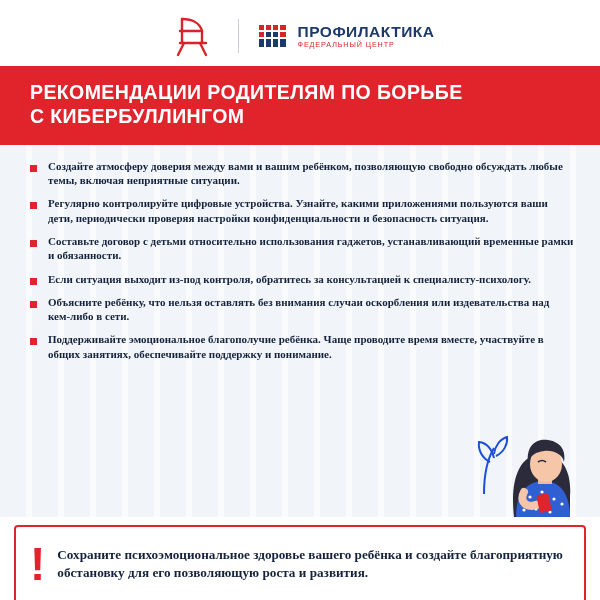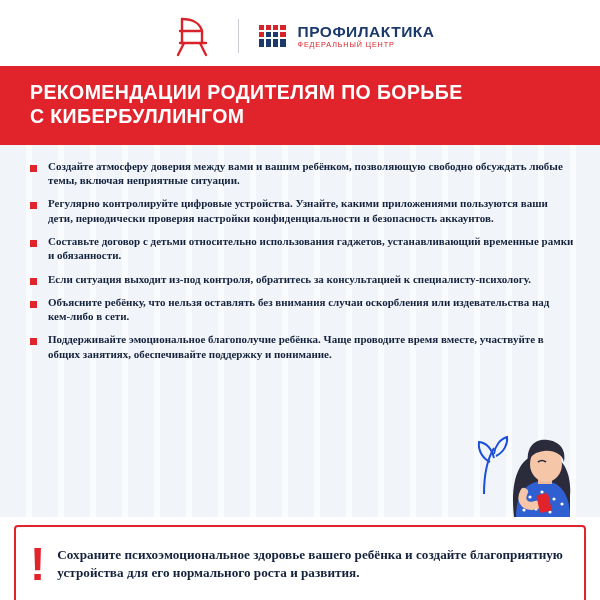--- a/index.html
+++ b/index.html
@@ -233,21 +233,21 @@
 
   <div class="title-band">
     <div class="t1">РЕКОМЕНДАЦИИ РОДИТЕЛЯМ ПО БОРЬБЕ</div>
     <div class="t2">С КИБЕРБУЛЛИНГОМ</div>
   </div>
 
   <div class="body-area">
     <div class="stripes"></div>
     <ul class="tips">
       <li>Создайте атмосферу доверия между вами и вашим ребёнком, позволяющую свободно обсуждать любые темы, включая неприятные ситуации.</li>
-      <li>Регулярно контролируйте цифровые устройства. Узнайте, какими приложениями пользуются ваши дети, периодически проверяя настройки конфиденциальности и безопасность аккаунтов.</li>
+      <li>Регулярно контролируйте цифровые устройства. Узнайте, какими приложениями пользуются ваши дети, периодически проверяя настройки конфиденциальности и безопасность ситуация.</li>
       <li>Составьте договор с детьми относительно использования гаджетов, устанавливающий временные рамки и обязанности.</li>
       <li>Если ситуация выходит из-под контроля, обратитесь за консультацией к специалисту-психологу.</li>
       <li>Объясните ребёнку, что нельзя оставлять без внимания случаи оскорбления или издевательства над кем-либо в сети.</li>
       <li>Поддерживайте эмоциональное благополучие ребёнка. Чаще проводите время вместе, участвуйте в общих занятиях, обеспечивайте поддержку и понимание.</li>
     </ul>
 
     <div class="illustration">
       <svg width="140" height="115" viewBox="0 0 140 115" xmlns="http://www.w3.org/2000/svg">
 
         <g stroke="#1b4fd8" stroke-width="2" fill="none">
@@ -281,17 +281,17 @@
         <path d="M70 90 C66 98, 70 104, 78 104 L86 102" stroke="#f6c6a8" stroke-width="8" fill="none" stroke-linecap="round"></path>
 
         <rect x="84" y="92" width="12" height="18" rx="2" fill="#e1232c" transform="rotate(-12 90 101)"></rect>
       </svg>
     </div>
   </div>
 
   <div class="footer">
     <div class="footer-box">
       <div class="excl">!</div>
-      <div class="footer-text">Сохраните психоэмоциональное здоровье вашего ребёнка и создайте благоприятную устройства для его нормального роста и развития.</div>
+      <div class="footer-text">Сохраните психоэмоциональное здоровье вашего ребёнка и создайте благоприятную обстановку для его позволяющую роста и развития.</div>
     </div>
   </div>
 
 </div>
 
 </body></html>

